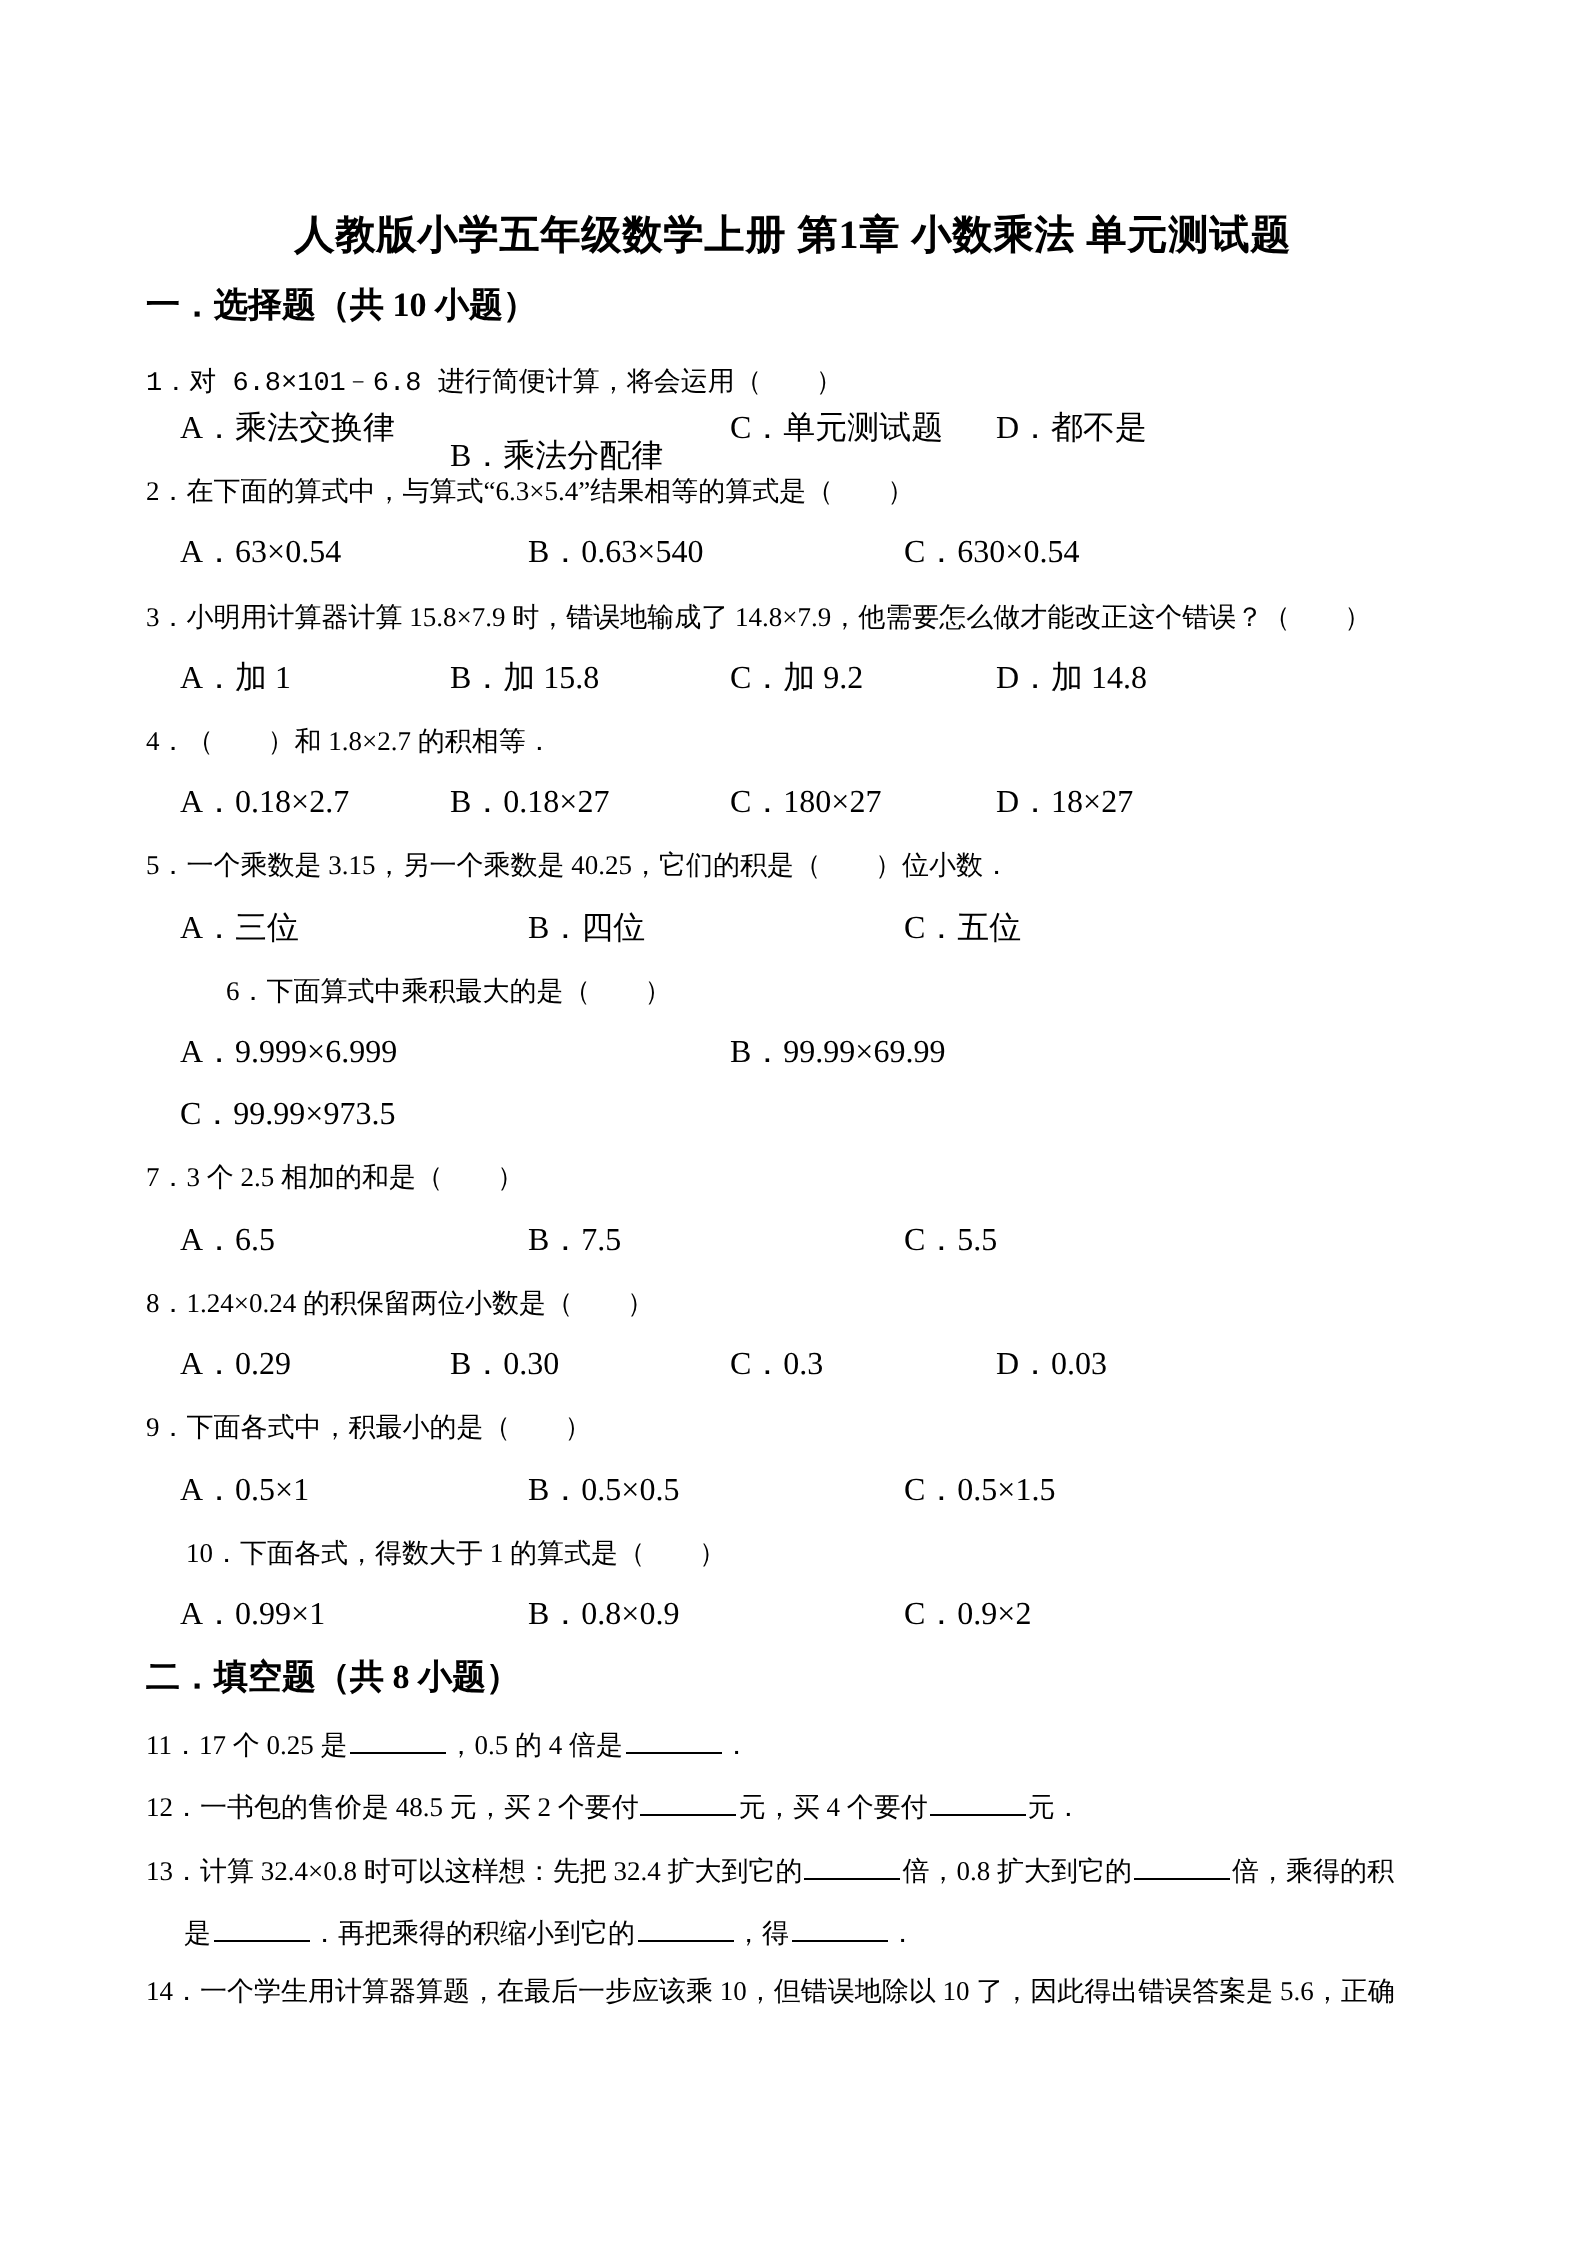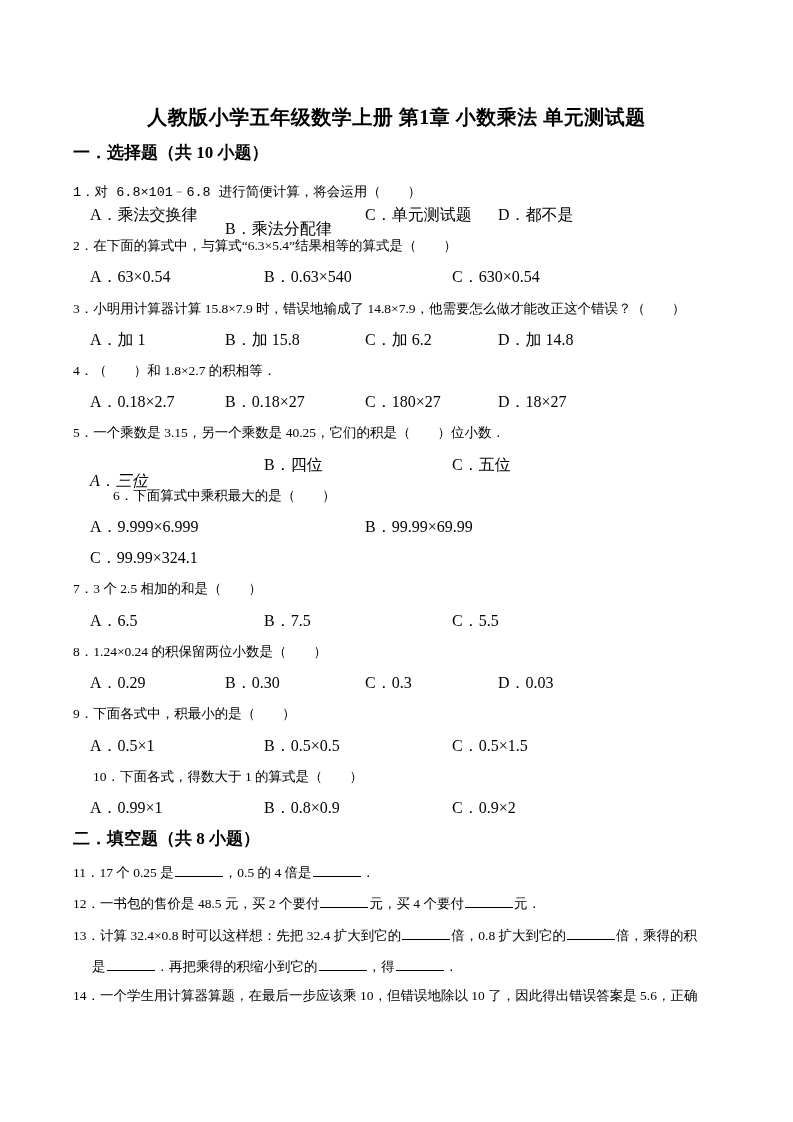--- a/index.html
+++ b/index.html
@@ -26,38 +26,38 @@
 <div class="opt" style="top:206px;left:498px;">D．都不是</div>
 
 <div class="line" style="top:237px;">2．在下面的算式中，与算式“6.3×5.4”结果相等的算式是（　　）</div>
 <div class="opt" style="top:268px;left:90px;">A．63×0.54</div>
 <div class="opt" style="top:268px;left:264px;">B．0.63×540</div>
 <div class="opt" style="top:268px;left:452px;">C．630×0.54</div>
 
 <div class="line" style="top:300px;">3．小明用计算器计算 15.8×7.9 时，错误地输成了 14.8×7.9，他需要怎么做才能改正这个错误？（　　）</div>
 <div class="opt" style="top:331px;left:90px;">A．加 1</div>
 <div class="opt" style="top:331px;left:225px;">B．加 15.8</div>
-<div class="opt" style="top:331px;left:365px;">C．加 6.2</div>
+<div class="opt" style="top:331px;left:365px;">C．加 9.2</div>
 <div class="opt" style="top:331px;left:498px;">D．加 14.8</div>
 
 <div class="line" style="top:362px;">4．（　　）和 1.8×2.7 的积相等．</div>
 <div class="opt" style="top:393px;left:90px;">A．0.18×2.7</div>
 <div class="opt" style="top:393px;left:225px;">B．0.18×27</div>
 <div class="opt" style="top:393px;left:365px;">C．180×27</div>
 <div class="opt" style="top:393px;left:498px;">D．18×27</div>
 
 <div class="line" style="top:424px;">5．一个乘数是 3.15，另一个乘数是 40.25，它们的积是（　　）位小数．</div>
-<div class="opt" style="top:472px;left:90px;font-style:italic;">A．三位</div>
+<div class="opt" style="top:456px;left:90px;">A．三位</div>
 <div class="opt" style="top:456px;left:264px;">B．四位</div>
 <div class="opt" style="top:456px;left:452px;">C．五位</div>
 
 <div class="line" style="top:487px;margin-left:40px;">6．下面算式中乘积最大的是（　　）</div>
 <div class="opt" style="top:518px;left:90px;">A．9.999×6.999</div>
 <div class="opt" style="top:518px;left:365px;">B．99.99×69.99</div>
-<div class="opt" style="top:549px;left:90px;">C．99.99×324.1</div>
+<div class="opt" style="top:549px;left:90px;">C．99.99×973.5</div>
 
 <div class="line" style="top:580px;">7．3 个 2.5 相加的和是（　　）</div>
 <div class="opt" style="top:612px;left:90px;">A．6.5</div>
 <div class="opt" style="top:612px;left:264px;">B．7.5</div>
 <div class="opt" style="top:612px;left:452px;">C．5.5</div>
 
 <div class="line" style="top:643px;">8．1.24×0.24 的积保留两位小数是（　　）</div>
 <div class="opt" style="top:674px;left:90px;">A．0.29</div>
 <div class="opt" style="top:674px;left:225px;">B．0.30</div>
 <div class="opt" style="top:674px;left:365px;">C．0.3</div>

